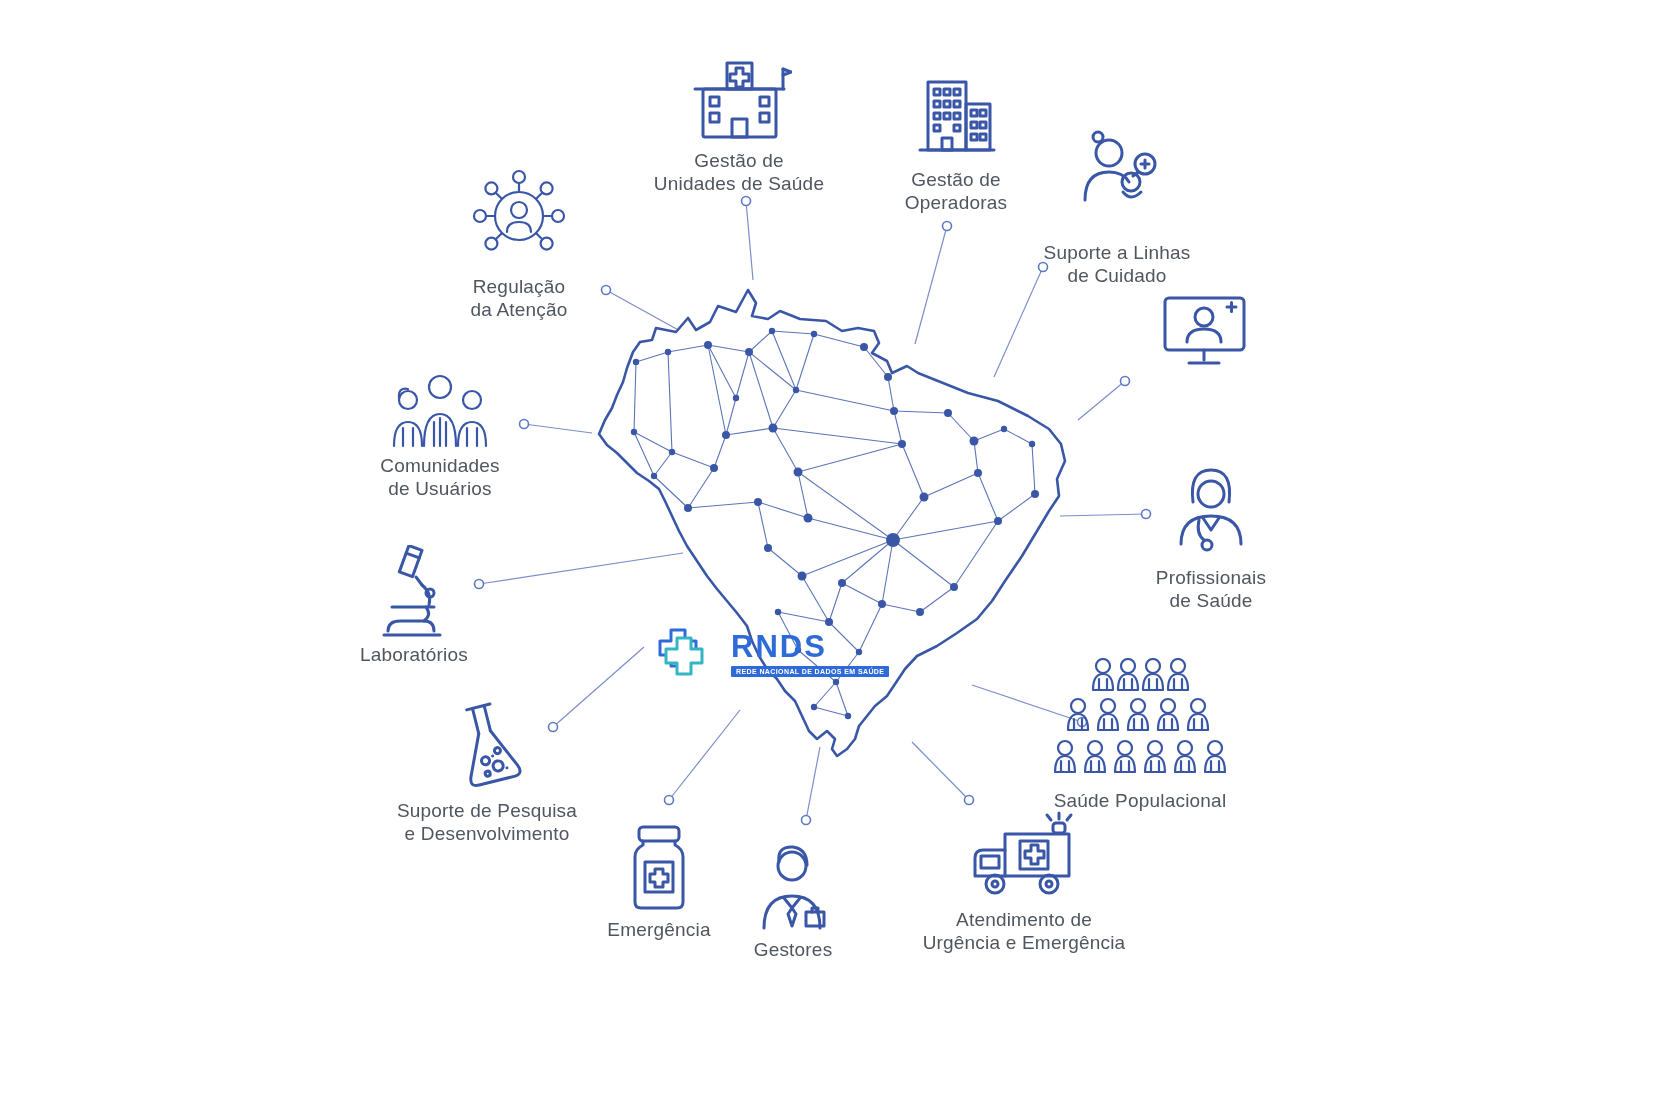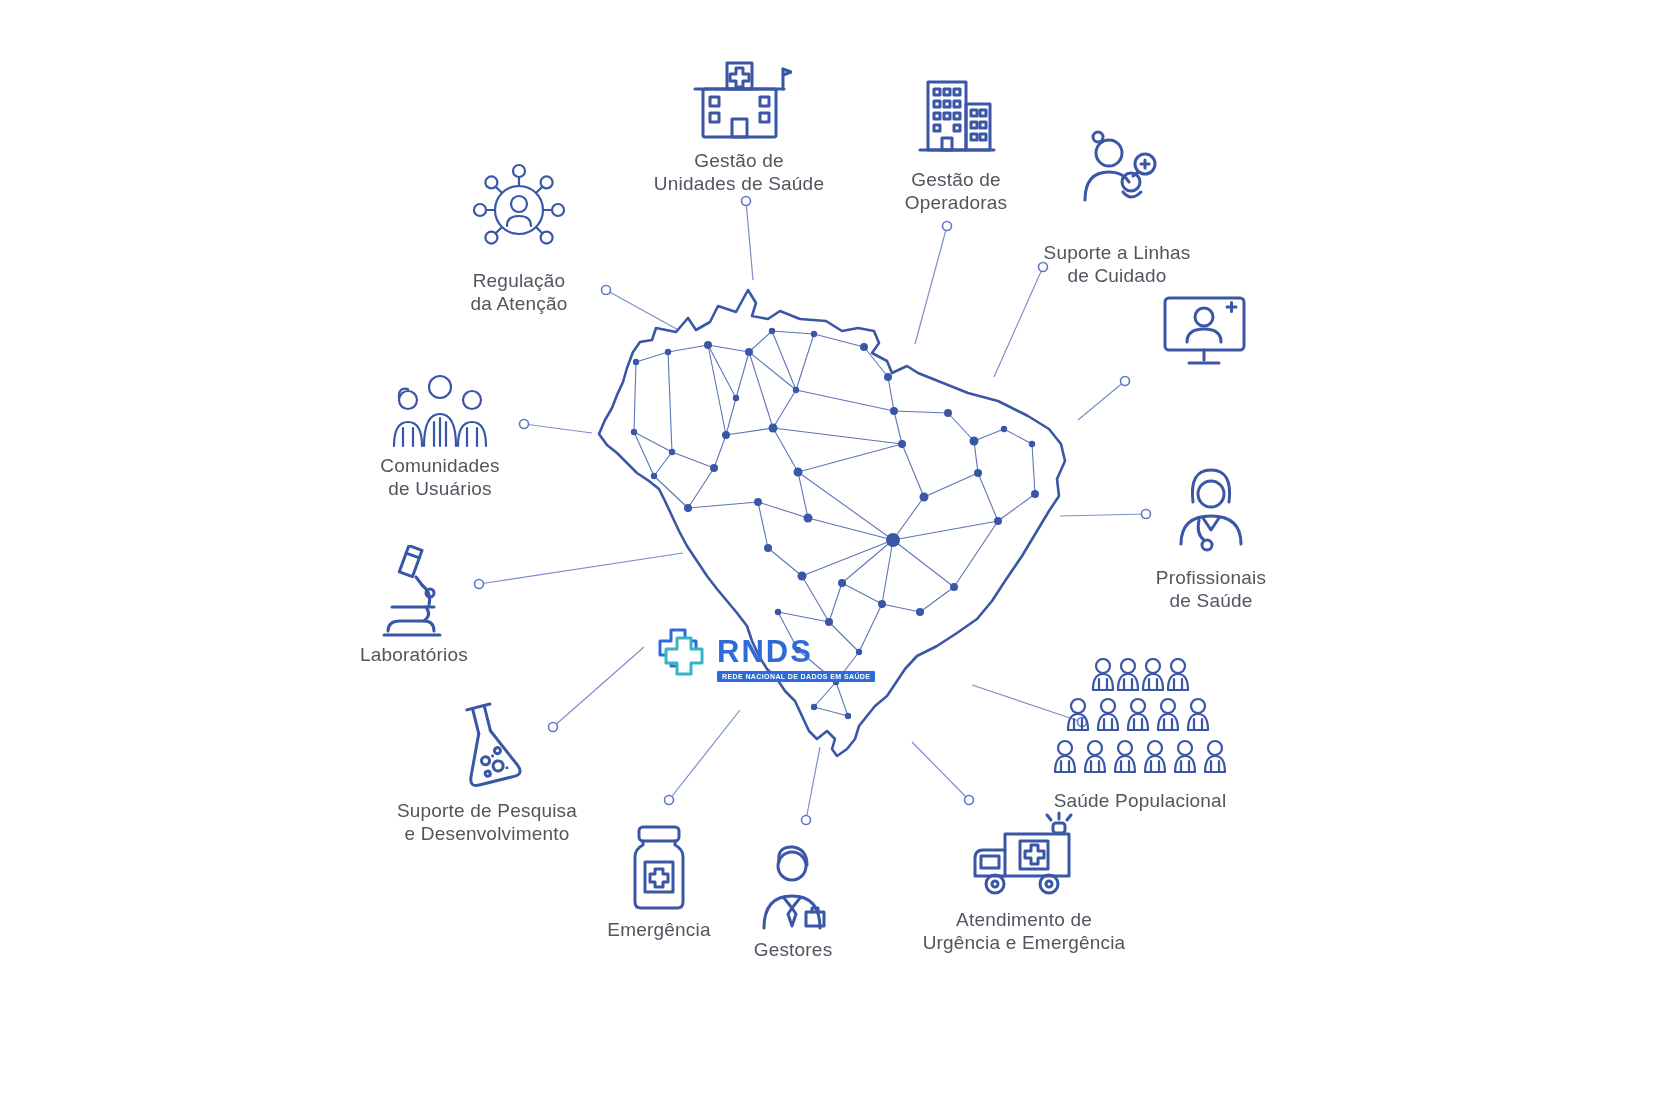--- a/index.html
+++ b/index.html
@@ -21,23 +21,23 @@
   .it-suporte       { left:981px;  top:126px; width:200px;gap:14px; }
   .it-servicos      { left:1058px; top:292px; width:220px; }
   .it-profissionais { left:1085px; top:460px; width:180px; }
   .it-populacional  { left:994px; top:658px; width:220px; }
   .it-atendimento   { left:868px;  top:810px; width:240px; }
   .it-gestores      { left:687px;  top:840px; width:140px; }
   .it-farmacias     { left:553px;  top:822px; width:140px; }
   .it-centros       { left:341px;  top:698px; width:220px; }
   .it-laboratorios  { left:283px;  top:545px; width:190px; }
   .it-comunidades   { left:314px;  top:372px; width:180px;justify-content:flex-end; }
-  .it-regulacao     { left:393px;  top:158px; width:180px; }
-
-  .logo { position:absolute; left:620px; top:626px; display:flex; align-items:flex-end; gap:7px; }
+  .it-regulacao     { left:393px;  top:164px; width:180px; }
+
+  .logo { position:absolute; left:620px; top:626px; display:flex; align-items:center; gap:21px; }
   .logo-name {
     font-size:31px; font-weight:bold; color:#2f6bd8; letter-spacing:2px; line-height:1;
   }
   .logo-tagline {
     margin-top:4px; background:#2f6bd8; color:#ffffff; font-size:7px; font-weight:bold;
     padding:2px 5px; letter-spacing:0.4px; white-space:nowrap; border-radius:1px;
   }
 </style>
 </head>
 <body>

